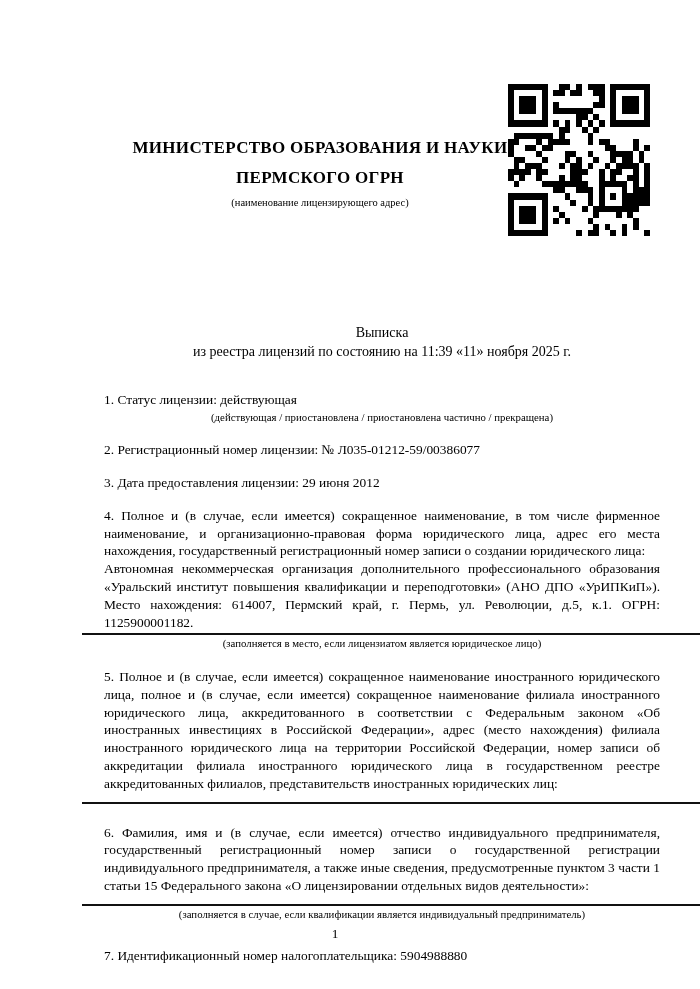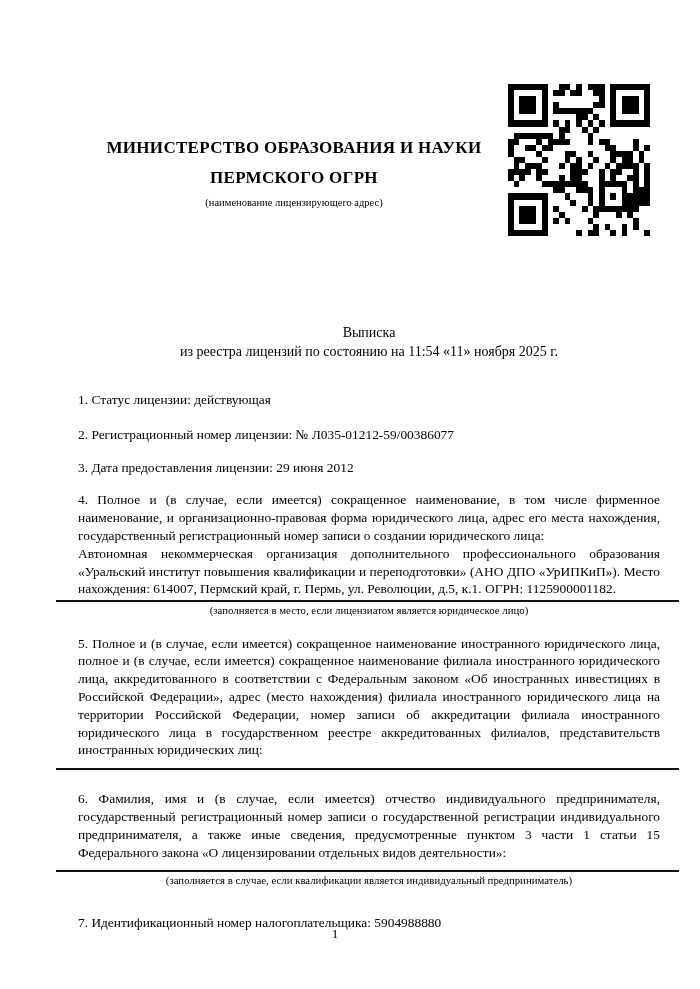--- a/index.html
+++ b/index.html
@@ -8,21 +8,21 @@
     width:700px;height:989px;
     margin:0 auto;
     background:#ffffff;
     color:#000;
     font-family:"Liberation Serif","DejaVu Serif",serif;
     font-size:13.4px;
     line-height:17.8px;
     overflow:hidden;
     box-sizing:border-box;
   }
-  .content{padding:0 40px 0 78px;}
+  .content{padding:0 40px 0 104px;}
   .header-block{
     margin:133px 0 0 -4px;
     width:440px;
     text-align:center;
   }
   .ministry{
     font-weight:bold;
     font-size:17px;
     line-height:30px;
     letter-spacing:.3px;
@@ -380,25 +380,26 @@
   <div class="content">
 
     <div class="header-block">
       <div class="ministry">МИНИСТЕРСТВО ОБРАЗОВАНИЯ И НАУКИ</div>
       <div class="ministry">ПЕРМСКОГО ОГРН</div>
       <div class="form-note">(наименование лицензирующего адрес)</div>
     </div>
 
     <div class="doc-title">
       <div>Выписка</div>
-      <div>из реестра лицензий по состоянию на 11:54 «11» ноября 2025 г.</div>
+      <div>из реестра лицензий по состоянию на 11:39 «11» ноября 2025 г.</div>
     </div>
 
     <div class="item mt-lg">
       <p>1. Статус лицензии: действующая</p>
+      <div class="caption">(действующая / приостановлена / приостановлена частично / прекращена)</div>
     </div>
 
     <div class="item mt-md">
       <p>2. Регистрационный номер лицензии: № Л035-01212-59/00386077</p>
     </div>
 
     <div class="item">
       <p>3. Дата предоставления лицензии: 29 июня 2012</p>
     </div>
 

